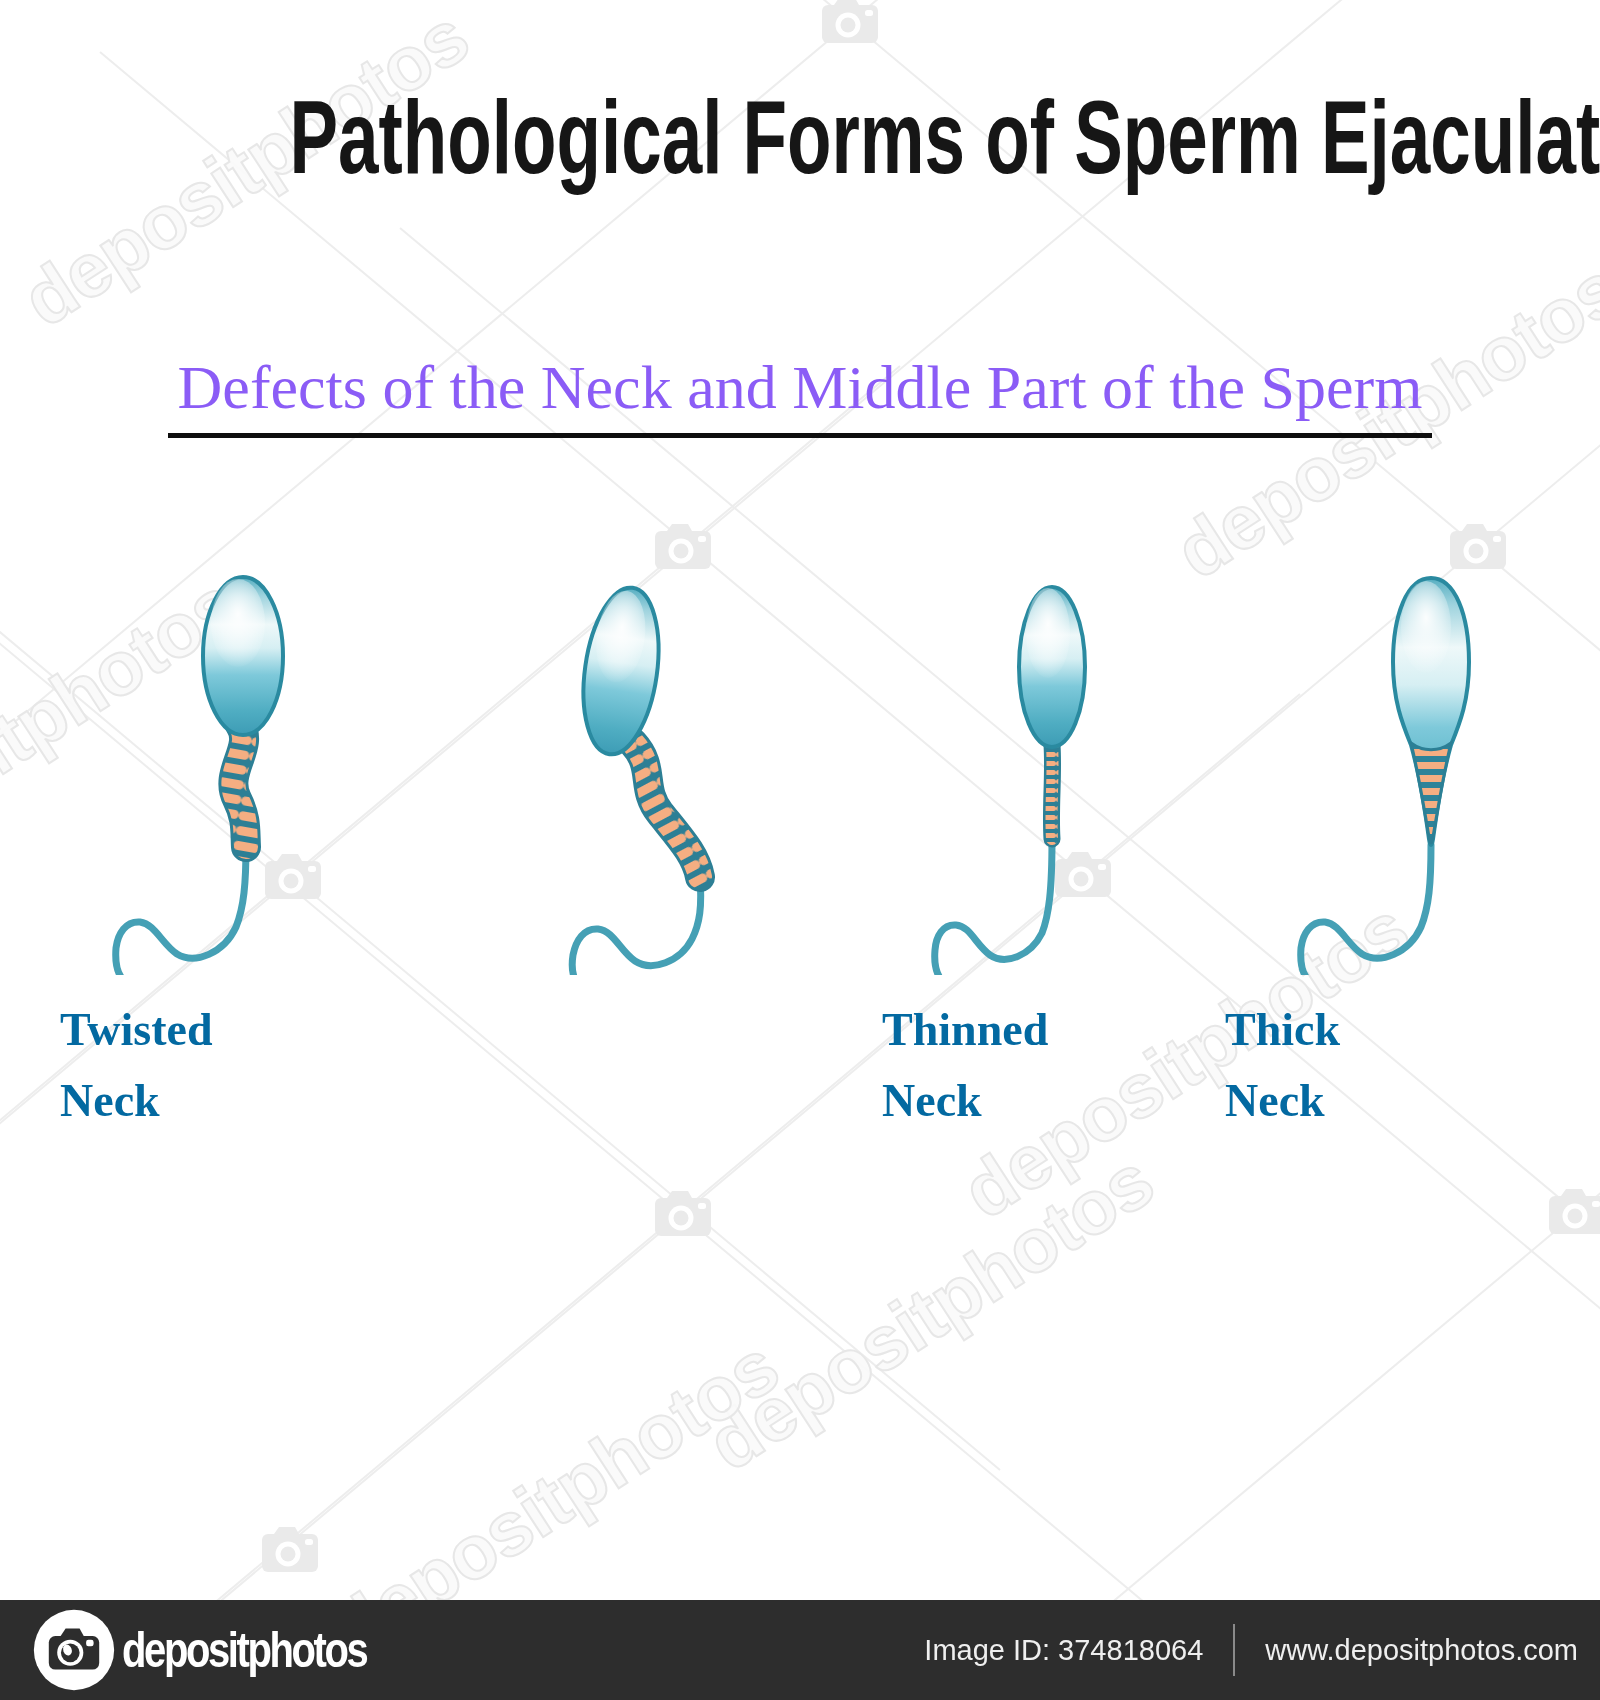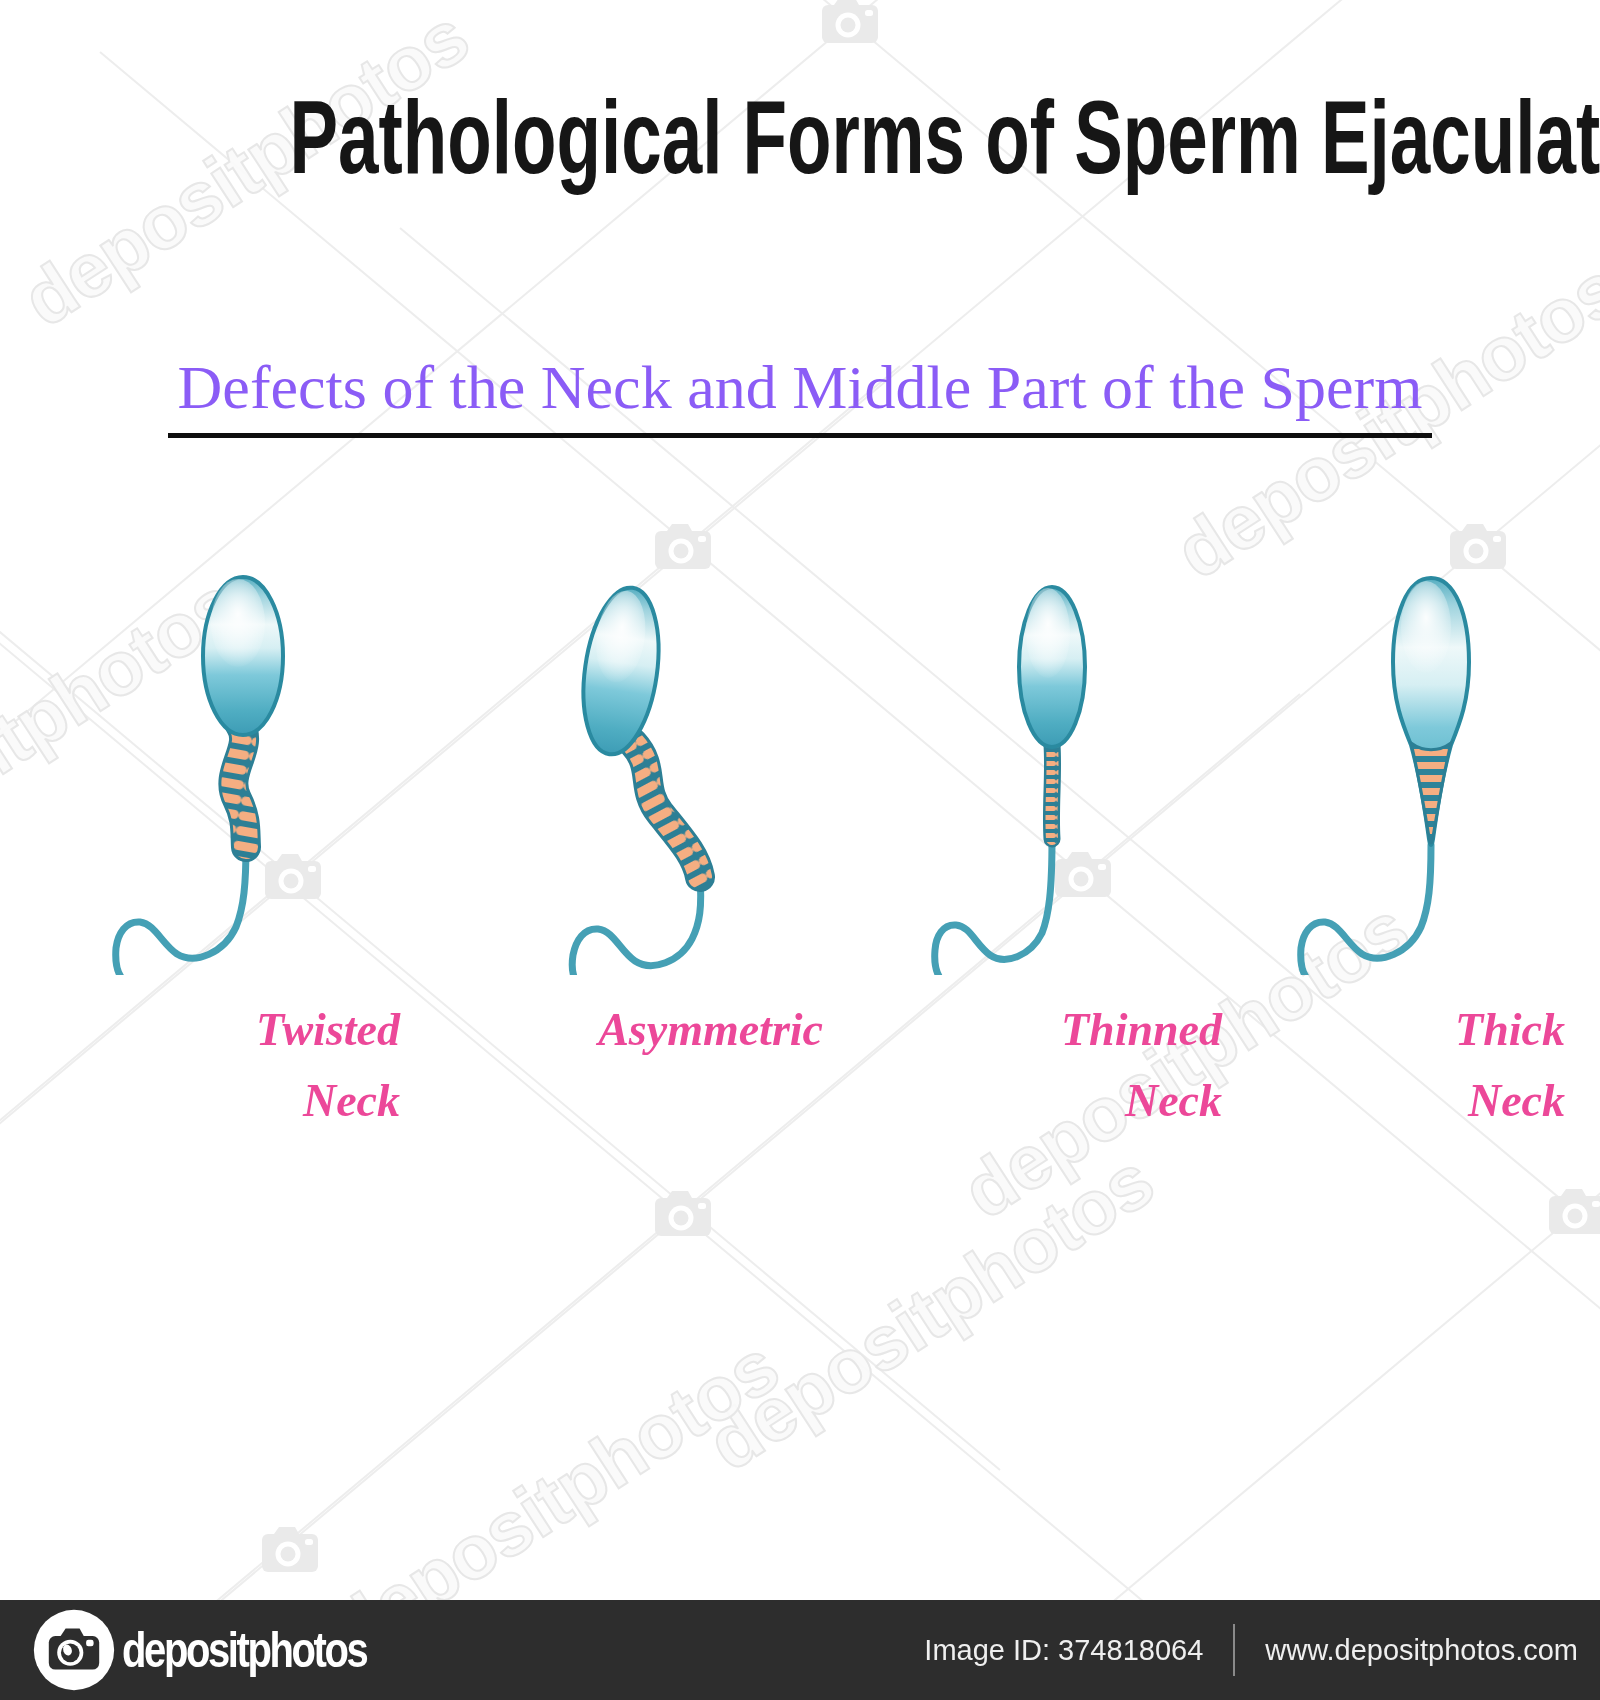--- a/index.html
+++ b/index.html
@@ -13,22 +13,22 @@
            transform:translate(-50%,-50%) rotate(-33deg);}
   
   .content{position:absolute;inset:0;z-index:1;}
   .title{position:absolute;top:78px;left:0;width:100%;text-align:center;
          font-weight:bold;font-size:104px;color:#161616;}
   .title .squeeze{display:inline-block;transform:scaleX(0.70);transform-origin:center;white-space:nowrap;}
   .subtitle{position:absolute;top:352px;left:0;width:100%;text-align:center;
             font-family:"Liberation Serif",serif;font-size:62px;color:#8b5cf6;}
   .subtitle .ul{display:inline-block;border-bottom:5px solid #0e0e0e;padding:0 10px 10px 10px;white-space:nowrap;}
   .sperm{position:absolute;top:525px;width:260px;height:450px;}
-  .label{position:absolute;top:994px;text-align:right;font-family:"Liberation Serif",serif;
-         font-weight:bold;font-size:46px;line-height:71px;color:#ec4899;font-style:italic;}
+  .label{position:absolute;top:994px;text-align:left;font-family:"Liberation Serif",serif;
+         font-weight:bold;font-size:46px;line-height:71px;color:#0369a1;}
   
   .bar{position:absolute;left:0;bottom:0;width:1600px;height:100px;background:#2d2d2d;z-index:3;
        display:flex;align-items:center;justify-content:space-between;}
   .logo{display:flex;align-items:center;margin-left:32px;}
   .logo-text{color:#ffffff;font-weight:bold;font-size:50px;letter-spacing:-3px;
              display:inline-block;transform:scaleX(0.80);transform-origin:left center;margin-left:6px;}
   .meta{display:flex;align-items:center;margin-right:22px;color:#efefef;font-size:29px;}
   .meta .vdiv{width:2px;height:52px;background:#8a8a8a;margin:0 30px;}
 </style>
 </head>
@@ -212,21 +212,20 @@
         <path d="M121,218 C133,227 149,227 161,218 C154,246 148,282 143,312 C142,320 140,320 139,312 C134,282 128,246 121,218 Z" fill="url(#st4)" stroke="#2c7f95" stroke-width="3"></path>
         <ellipse cx="136" cy="102" rx="25" ry="46" fill="url(#gl4)"></ellipse>
       </g>
     </svg>
 
     <div class="label" style="left:60px;width:340px">
       <div>Twisted</div>
       <div>Neck</div>
     </div>
     <div class="label" style="left:443px;width:380px">
-      <div>Asymmetric</div>
     </div>
     <div class="label" style="left:882px;width:340px">
       <div>Thinned</div>
       <div>Neck</div>
     </div>
     <div class="label" style="left:1225px;width:340px">
       <div>Thick</div>
       <div>Neck</div>
     </div>
   </div>

